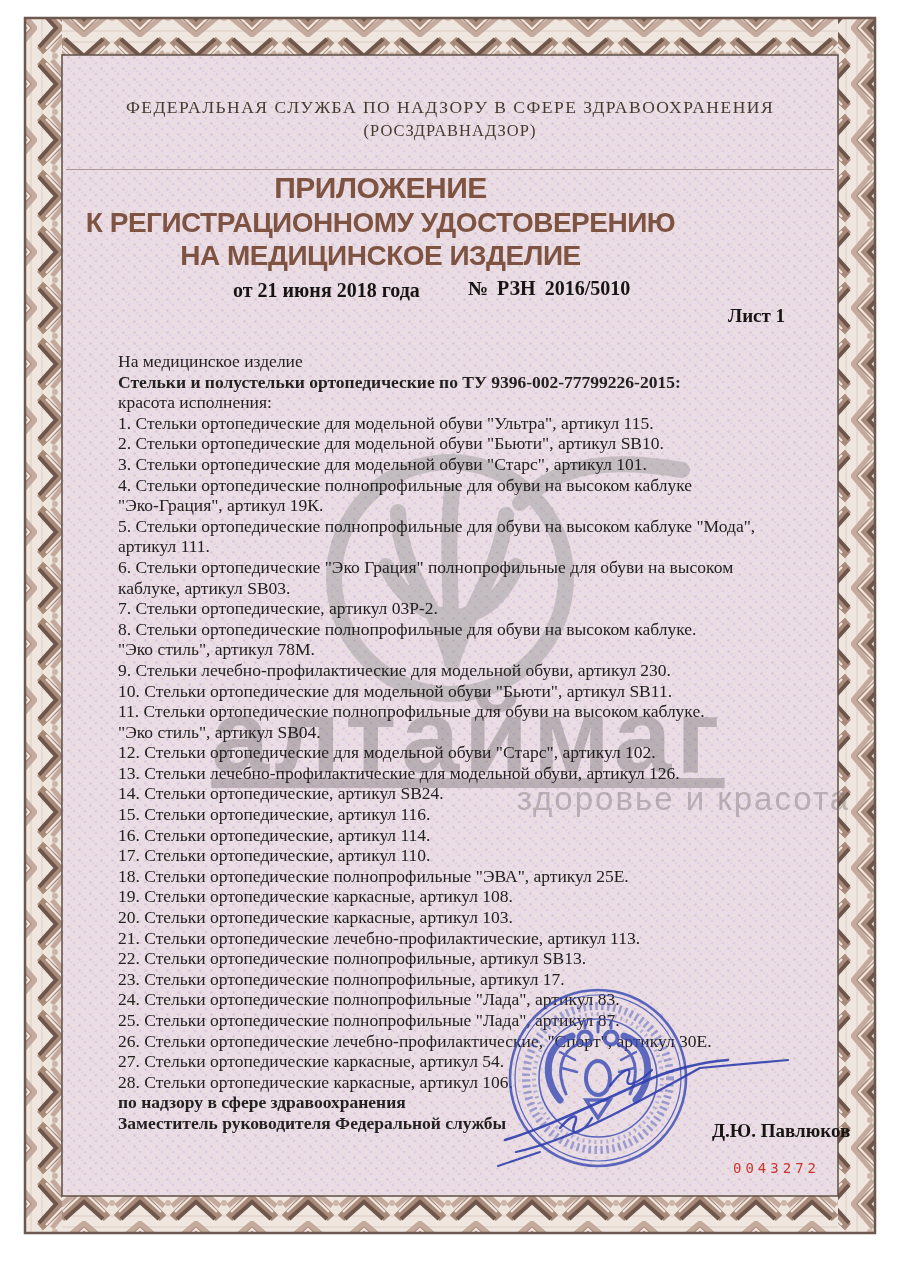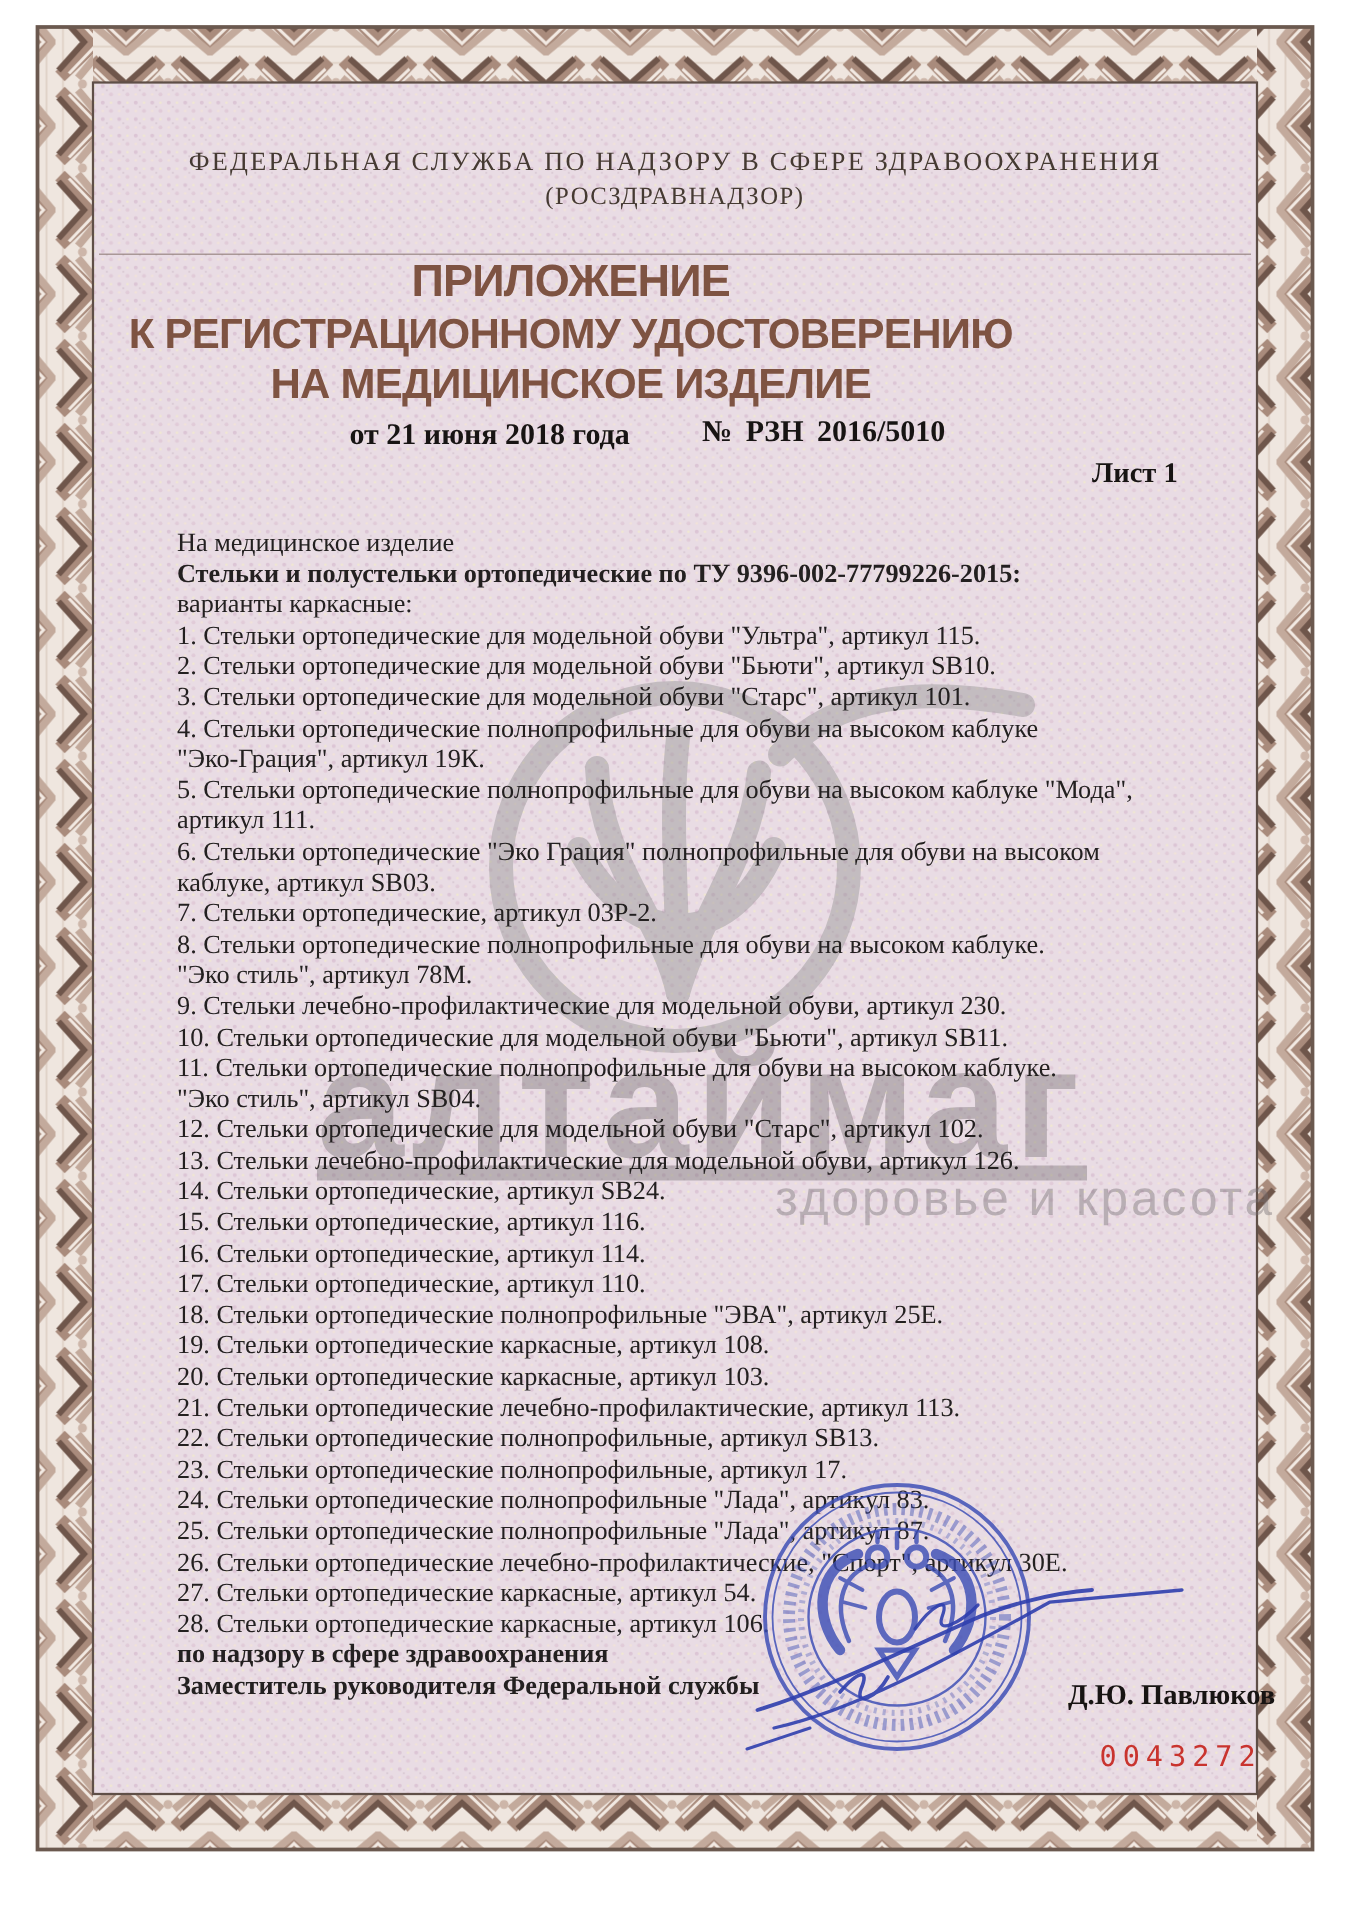--- a/index.html
+++ b/index.html
@@ -43,21 +43,21 @@
   .sheet{position:absolute;left:728px;top:305px;font-weight:bold;font-size:19px;color:#171413;}
 
   .body-block{
     position:absolute;left:118px;top:351px;width:718px;
     font-size:17.5px;line-height:20.6px;color:#232020;
   }
   .body-block .bold{font-weight:bold;}
   .sig-name{position:absolute;left:668px;top:1120px;font-weight:bold;font-size:19px;color:#171413;padding-left:44px;}
   .serial{
     position:absolute;left:733px;top:1160px;z-index:4;
-    font-family:"DejaVu Sans Mono", monospace;font-size:19px;letter-spacing:4px;color:#c9342e;
+    font-family:"DejaVu Sans Mono", monospace;font-size:14px;letter-spacing:4px;color:#c9342e;
   }
 </style>
 </head>
 <body>
 
 <svg class="bg" width="900" height="1273" viewBox="0 0 900 1273" aria-hidden="true">
   <defs>
     <pattern id="patDown" width="56" height="37" patternUnits="userSpaceOnUse">
       <rect width="56" height="37" fill="#efe6df"></rect>
       <path d="M0,5 L56,5 M0,31 L56,31" stroke="#ddcec2" stroke-width="1"></path>
@@ -144,21 +144,21 @@
     <div class="t3">НА МЕДИЦИНСКОЕ ИЗДЕЛИЕ</div>
   </div>
 
   <div class="date">от 21 июня 2018 года</div>
   <div class="regnum">№ РЗН 2016/5010</div>
   <div class="sheet">Лист 1</div>
 
   <div class="body-block">
     <div>На медицинское изделие</div>
     <div class="bold">Стельки и полустельки ортопедические по ТУ 9396-002-77799226-2015:</div>
-    <div>варианты каркасные:</div>
+    <div>красота исполнения:</div>
     <div>
         <div>1. Стельки ортопедические для модельной обуви "Ультра", артикул 115.</div>
         <div>2. Стельки ортопедические для модельной обуви "Бьюти", артикул SB10.</div>
         <div>3. Стельки ортопедические для модельной обуви "Старс", артикул 101.</div>
         <div>4. Стельки ортопедические полнопрофильные для обуви на высоком каблуке</div>
         <div>"Эко-Грация", артикул 19К.</div>
         <div>5. Стельки ортопедические полнопрофильные для обуви на высоком каблуке "Мода",</div>
         <div>артикул 111.</div>
         <div>6. Стельки ортопедические "Эко Грация" полнопрофильные для обуви на высоком</div>
         <div>каблуке, артикул SB03.</div>

